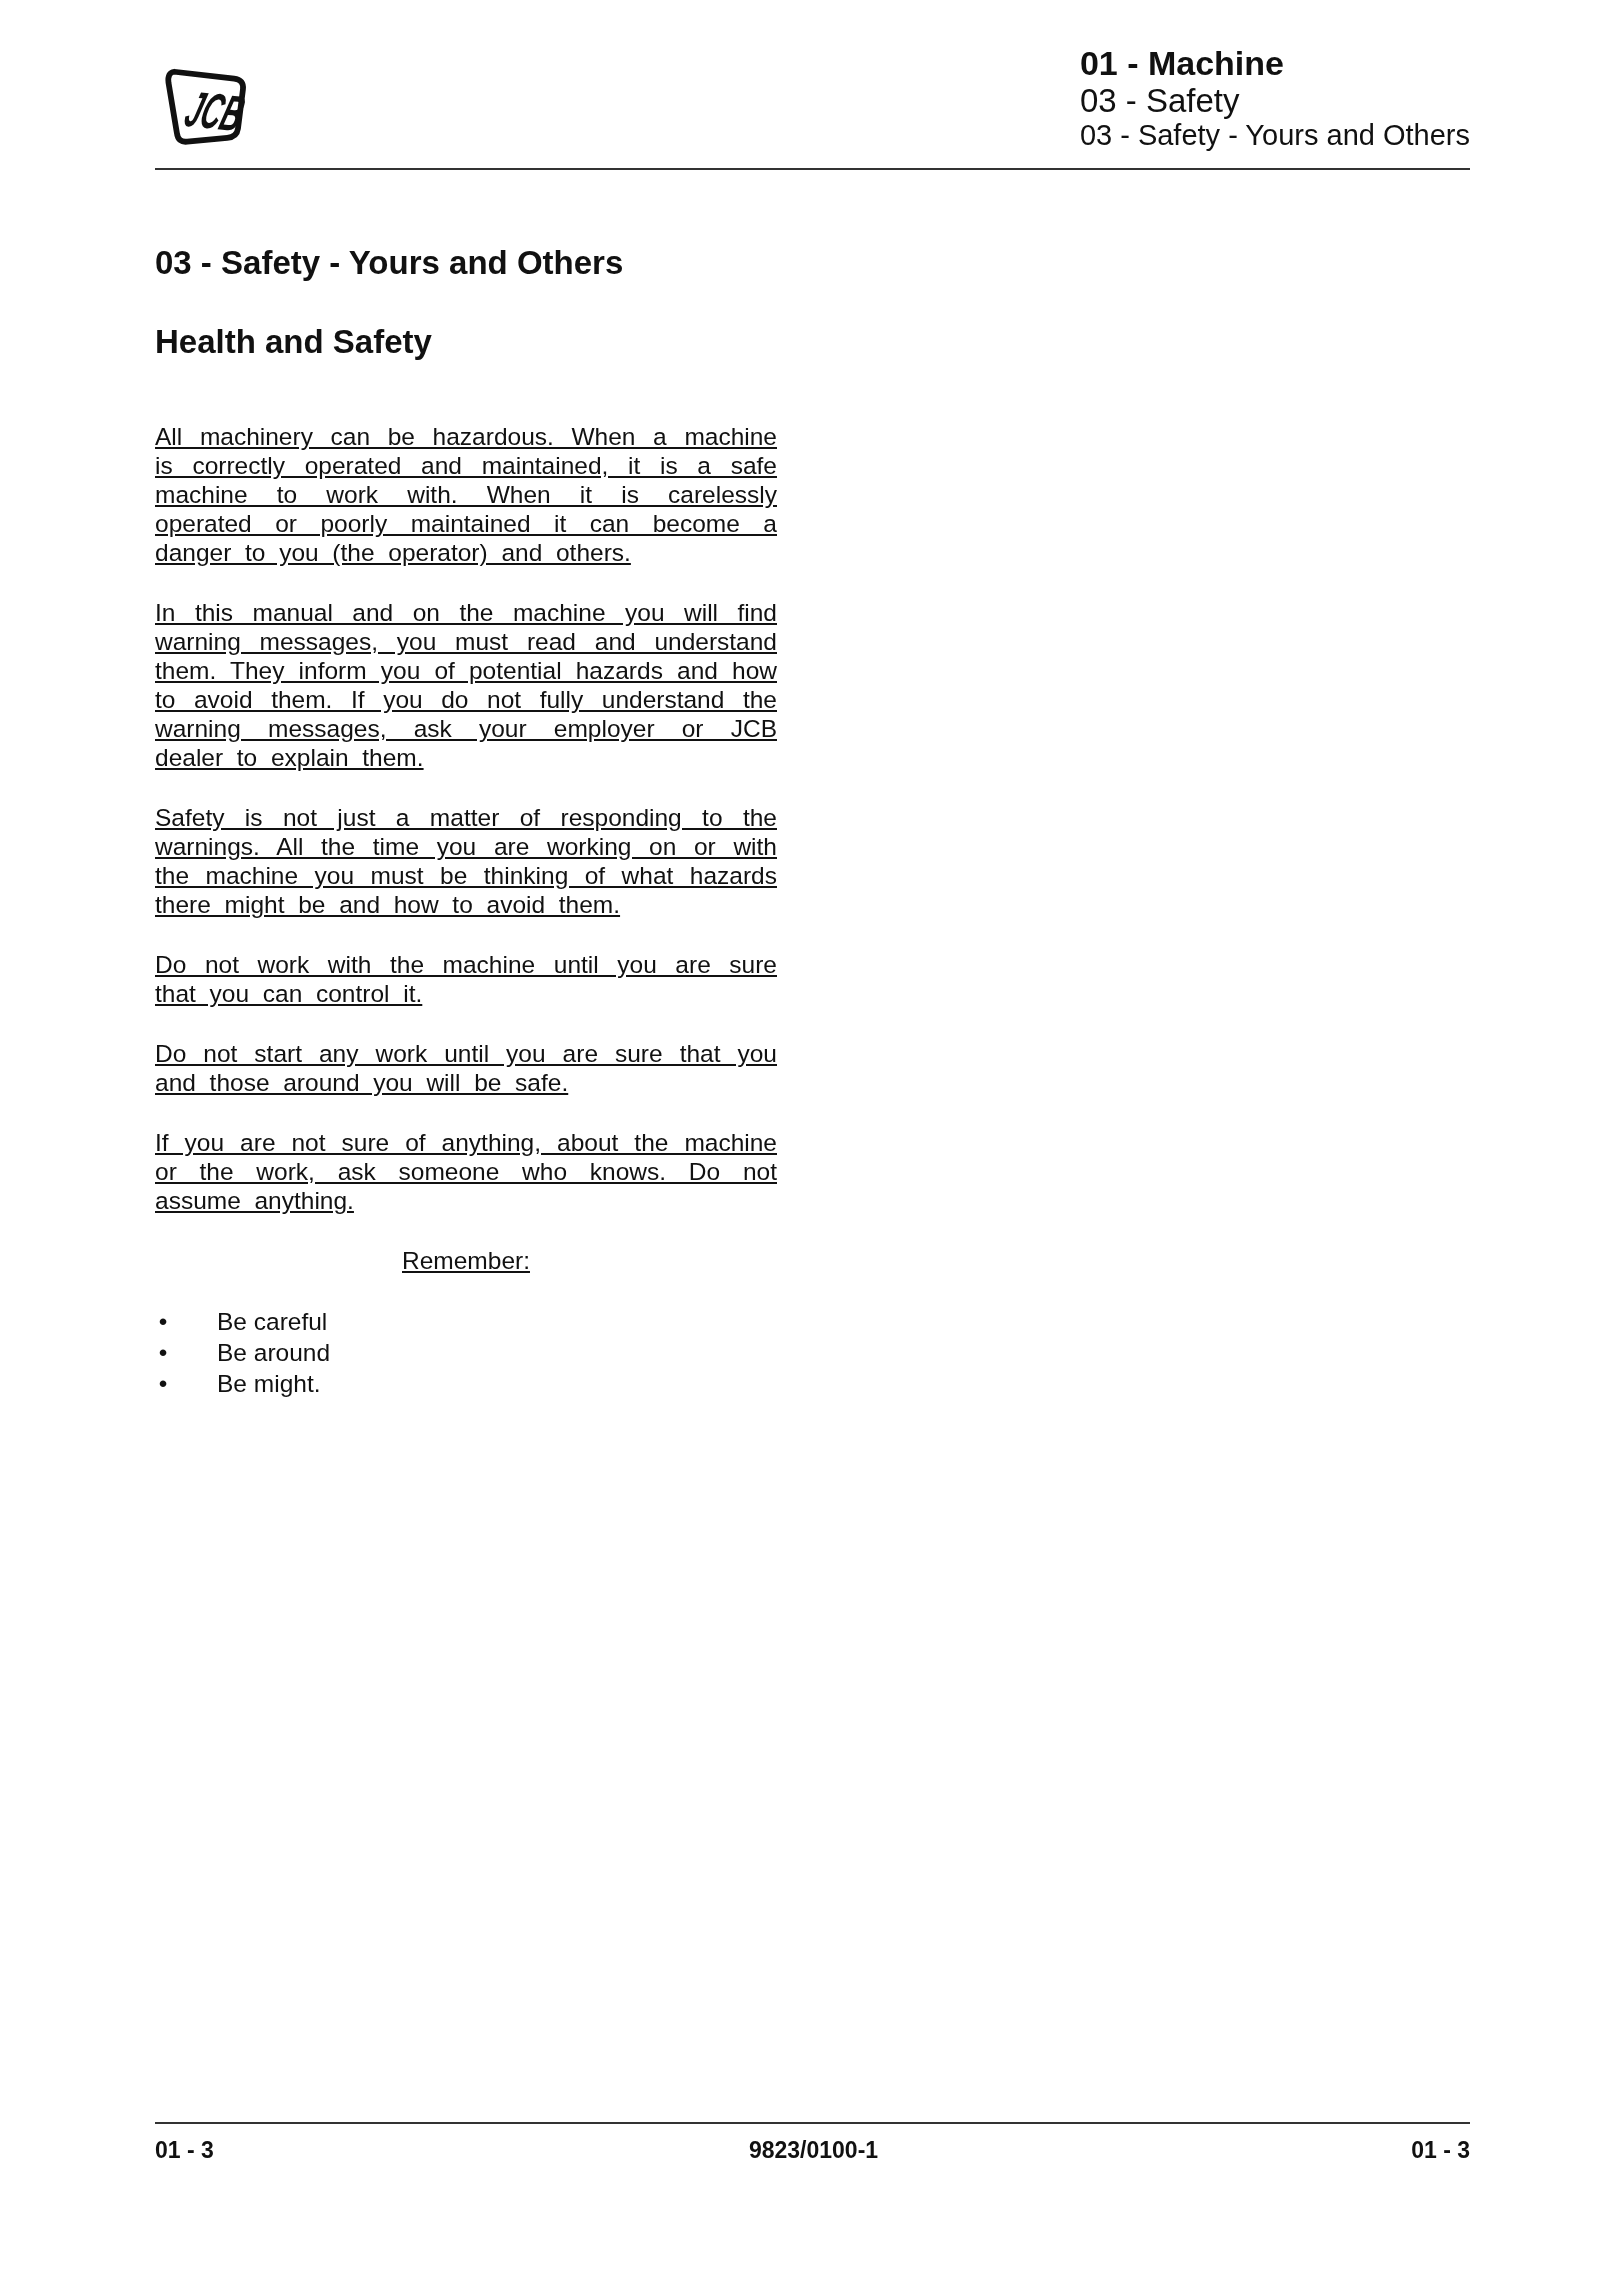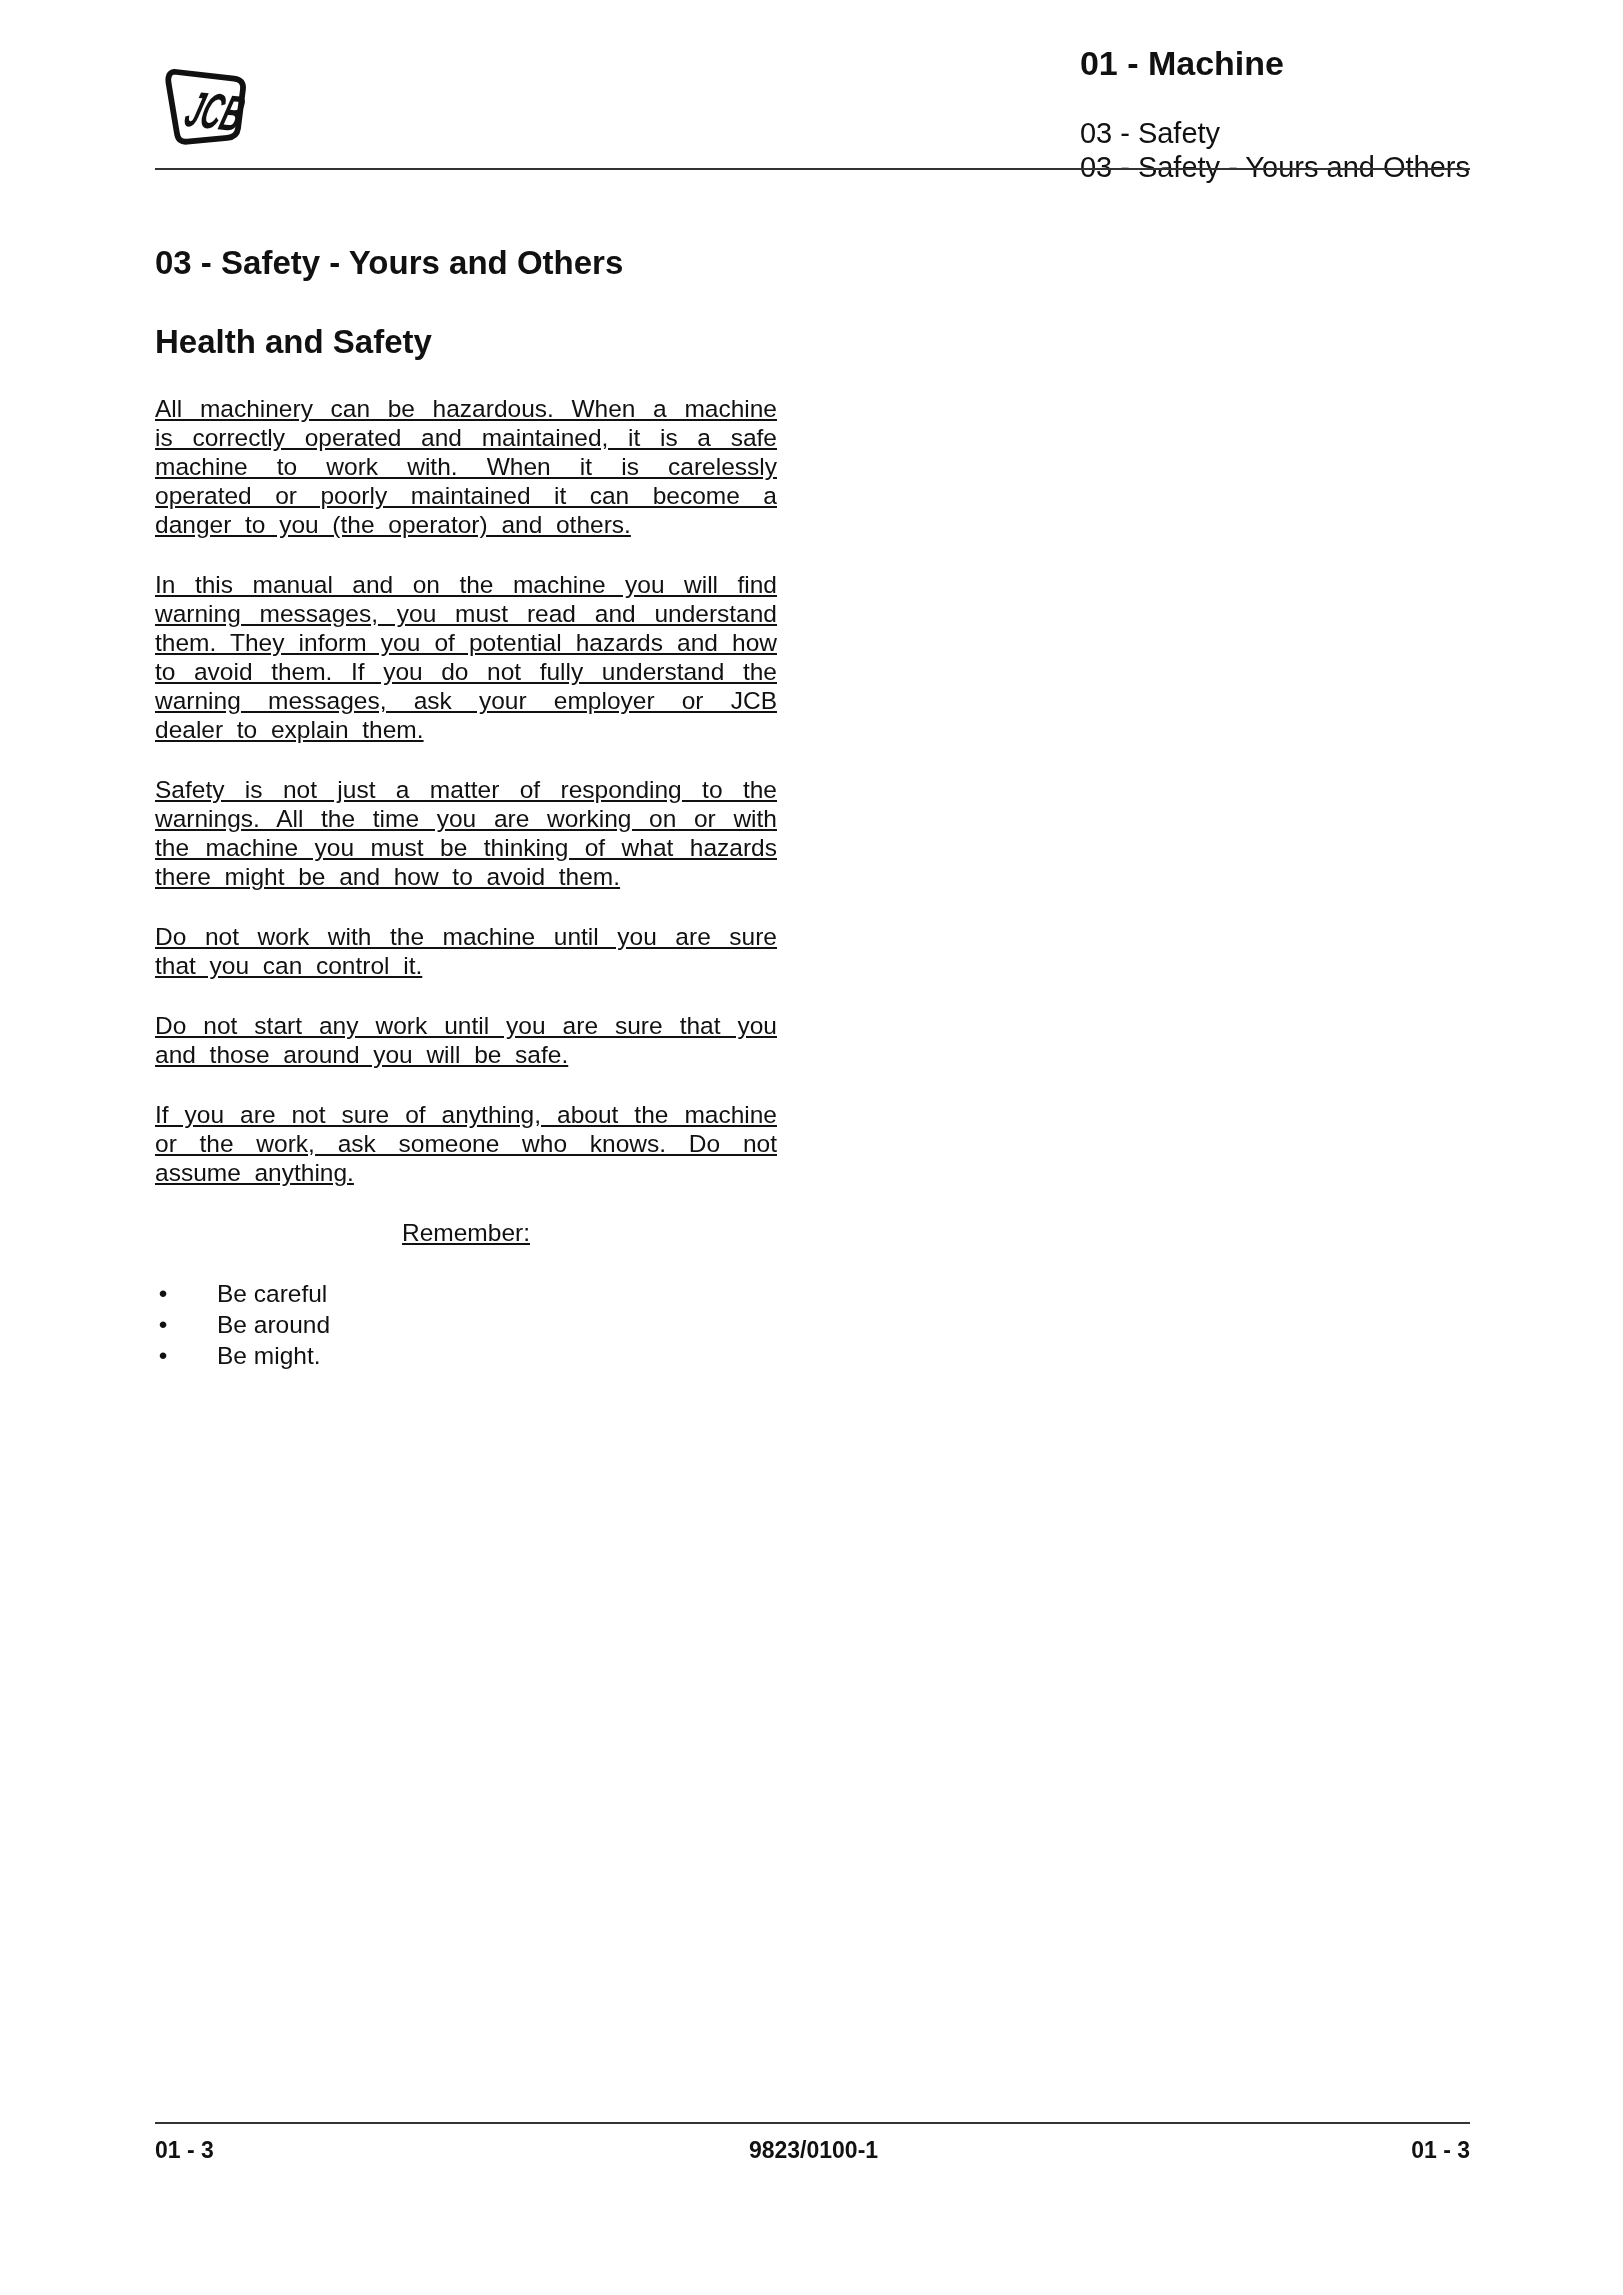--- a/index.html
+++ b/index.html
@@ -19,21 +19,21 @@
 
   
   .header-block {
     position: absolute;
     top: 43px;
     right: 153px;
     text-align: left;
     white-space: nowrap;
   }
   .header-chapter   { font-size: 34px; font-weight: bold; line-height: 41px; }
-  .header-section   { font-size: 29px; font-weight: normal; line-height: 34px; margin-top: 32px; }
+  .header-section   { font-size: 33px; font-weight: normal; line-height: 34px; }
   .header-subsection{ font-size: 29px; font-weight: normal; line-height: 34px; }
 
   .rule {
     position: absolute;
     left: 155px;
     right: 153px;
     height: 2.3px;
     background: #333333;
   }
   .rule-top    { top: 168px; }
@@ -47,21 +47,21 @@
     width: 622px;
   }
   .doc-title, .doc-heading {
     font-size: 33px;
     font-weight: bold;
     line-height: 41px;
     margin: 0;
     white-space: nowrap;
   }
   .doc-title   { margin-bottom: 38px; }
-  .doc-heading { margin-bottom: 32px; }
+  .doc-heading { margin-bottom: 60px; }
 
   .main-col p.body-par {
     font-size: 24.5px;
     line-height: 29px;
     margin: 0 0 31px 0;
     text-align: justify;
     word-spacing: 6.9px;
     text-decoration: underline;
   }
   .main-col p.remember { text-align: center; }

